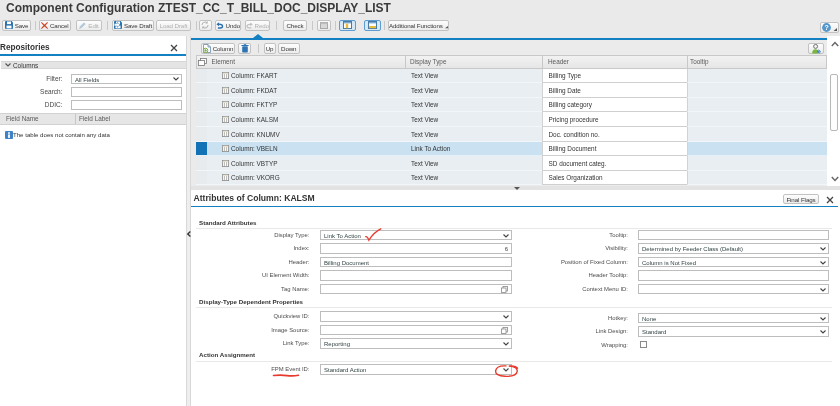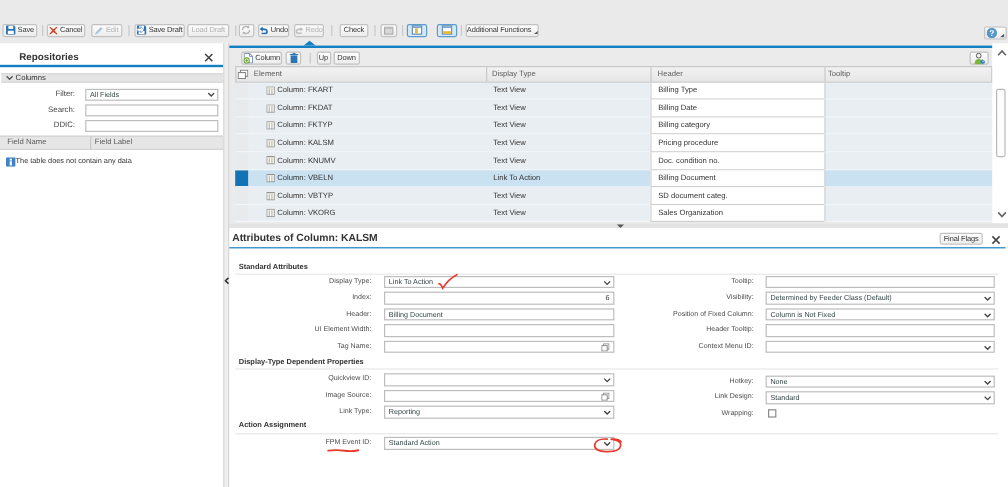--- a/index.html
+++ b/index.html
@@ -18,20 +18,21 @@
   .sect{position:absolute;font-size:6.2px;font-weight:bold;color:#333;white-space:nowrap;}
   .rule{position:absolute;height:1px;background:#e8e8e8;}
   .hdtx{position:absolute;font-size:6.4px;color:#5a5a5a;white-space:nowrap;}
   .chev{position:absolute;}
 </style>
 </head>
 <body>
 <div id="s">
 
   <div class="abs" style="left:0;top:0;width:840px;height:39.5px;background:#eaeaea;"></div>
+  <div class="abs" style="left:6px;top:1px;font-size:12px;font-weight:bold;color:#3a3a3a;">Component Configuration ZTEST_CC_T_BILL_DOC_DISPLAY_LIST</div>
   <div id="toolbar">
     <div class="b" style="left:2px;top:20px;width:29px;">
       <svg width="8" height="8" viewBox="0 0 8 8" style="margin-right:2px;">
           <path d="M0 1 Q0 0 1 0 L6.6 0 L8 1.4 L8 7 Q8 8 7 8 L1 8 Q0 8 0 7 Z" fill="#2a72ad"></path>
           <rect x="2" y="0.5" width="4" height="2.6" fill="#fff"></rect>
           <rect x="1.5" y="4.6" width="5" height="2.8" fill="#fff"></rect>
         </svg>Save</div>
     <div class="sep" style="left:34.5px;top:21px;height:9px;"></div>
     <div class="b" style="left:38.5px;top:20px;width:32.5px;">
       <svg width="7" height="7" viewBox="0 0 7 7" style="margin-right:2px;">
@@ -106,21 +107,21 @@
         </svg>
       </div>
   </div>
 
   <div class="abs" style="left:0;top:36px;width:186px;height:370px;background:#fff;"></div>
   <div class="abs" style="left:186px;top:36px;width:4.5px;height:370px;background:#eeeeee;border-left:1px solid #d8d8d8;border-right:1px solid #d8d8d8;box-sizing:border-box;z-index:5;"></div>
   <svg class="abs" style="left:187.3px;top:230.8px;z-index:6;" width="4" height="6" viewBox="0 0 4 6">
       <path d="M3.4 0.6 L0.8 3 L3.4 5.4" fill="none" stroke="#333" stroke-width="1.3"></path>
     </svg>
   <div id="leftpanel">
-    <div class="abs" style="left:16px;top:42.8px;font-size:8.2px;font-weight:bold;color:#333;">Repositories</div>
+    <div class="abs" style="left:0px;top:42.8px;font-size:8.2px;font-weight:bold;color:#333;">Repositories</div>
     <svg class="abs" style="left:170px;top:44px;" width="8" height="8" viewBox="0 0 8 8">
         <path d="M1 1 L7 7 M7 1 L1 7" stroke="#444" stroke-width="1.3"></path>
       </svg>
     <div class="abs" style="left:0;top:54.4px;width:186px;height:1.9px;background:#1380c3;"></div>
     <div class="abs" style="left:1px;top:60.5px;width:185px;height:8.6px;background:#e4e4e4;border-top:1px solid #d6d6d6;border-bottom:1px solid #d6d6d6;box-sizing:border-box;"></div>
     <svg class="abs" style="left:5px;top:62.5px;" width="6" height="4" viewBox="0 0 6 4">
         <path d="M0.5 0.5 L3 3 L5.5 0.5" fill="none" stroke="#555" stroke-width="1.1"></path>
       </svg>
     <div class="abs" style="left:13px;top:61.5px;font-size:6.4px;color:#333;">Columns</div>
     <div class="lbl" style="left:0;top:73.5px;width:62.5px;font-size:6.5px;color:#454545;">Filter:</div>

